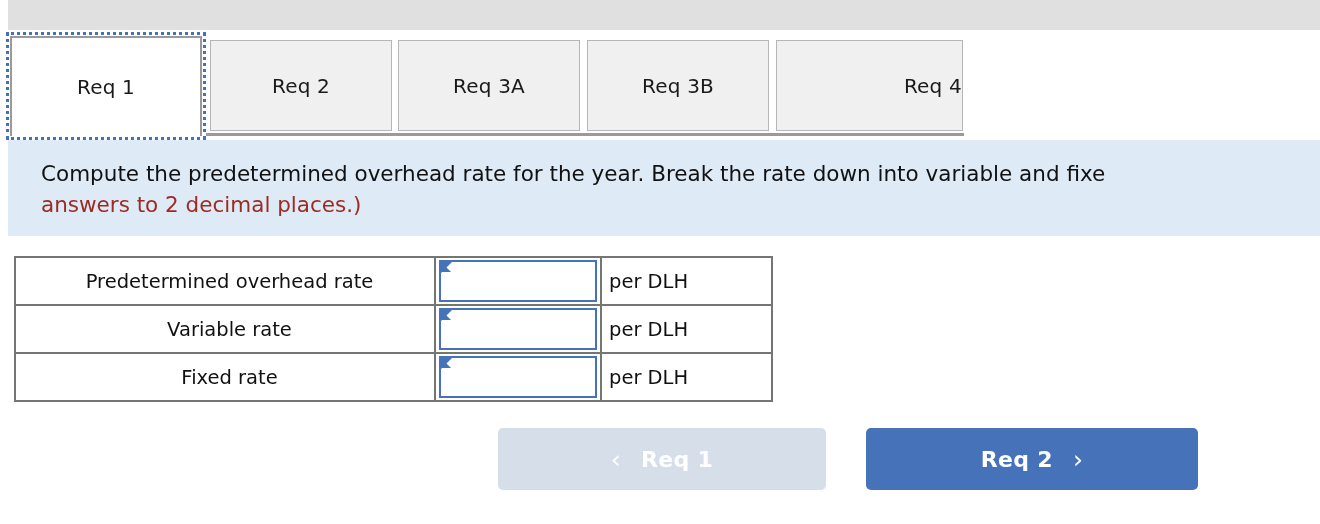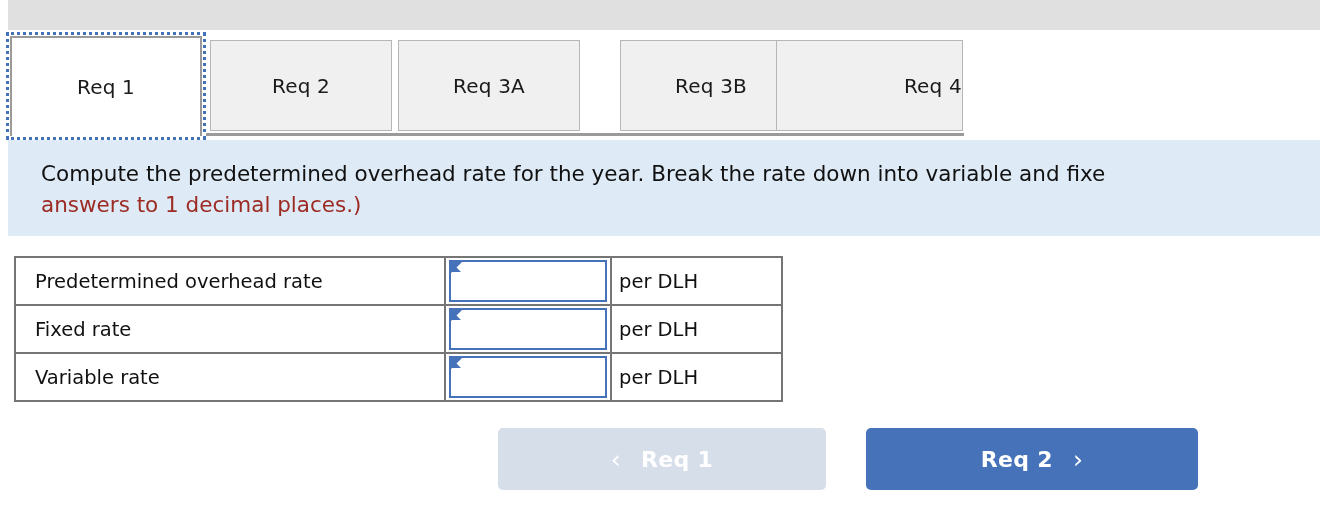--- a/index.html
+++ b/index.html
@@ -61,21 +61,21 @@
     background: #ffffff;
     border: 2px solid #9a9a9a;
     border-bottom: none;
     outline: 3px dotted #4472b8;
     outline-offset: 1px;
     z-index: 4;
   }
   .tab-0 { left: 10px;  width: 192px; }
   .tab-1 { left: 210px; width: 182px; }
   .tab-2 { left: 398px; width: 182px; align-items: center; }
-  .tab-3 { left: 587px; width: 182px; margin-left: 33px; }
+  .tab-3 { left: 587px; width: 182px; }
   .tab-4 { left: 776px; width: 187px; justify-content: flex-end; }
 
   
   .instruction {
     position: absolute;
     left: 8px;
     top: 140px;
     width: 1312px;
     height: 96px;
     background: #deeaf6;
@@ -100,21 +100,21 @@
     table-layout: fixed;
   }
   .answer-table td {
     border: 2px solid #757575;
     height: 46px;
     padding: 0;
     font-size: 19.5px;
     color: #111111;
     background: #ffffff;
   }
-  td.label-cell  { width: 409px; padding-left: 19px; }
+  td.label-cell  { width: 409px; padding-left: 9px; text-align: center; }
   td.input-cell  { width: 158px; padding: 0 3px; }
   td.unit-cell   { width: 162px; padding-left: 7px; }
 
   .cell-input {
     position: relative;
     box-sizing: border-box;
     width: 100%;
     height: 42px;
     border: 2px solid #4572b8;
     background: #ffffff;
@@ -202,55 +202,55 @@
   <div class="tab tab-3">
     <span>Req 3B</span>
   </div>
   <div class="tab tab-4">
     <span>Req 4</span>
   </div>
 </div>
 
 <div class="instruction">
   <p>Compute the predetermined overhead rate for the year. Break the rate down into variable and fixe</p>
-  <p class="hint">answers to 1 decimal places.)</p>
+  <p class="hint">answers to 2 decimal places.)</p>
 </div>
 
 <table class="answer-table">
   <tbody>
     <tr>
       <td class="label-cell">Predetermined overhead rate</td>
+      <td class="input-cell">
+        <div class="cell-input">
+          <span class="corner-marker"></span>
+          <span></span>
+        </div>
+      </td>
+      <td class="unit-cell">per DLH</td>
+    </tr>
+    <tr>
+      <td class="label-cell">Variable rate</td>
       <td class="input-cell">
         <div class="cell-input">
           <span class="corner-marker"></span>
           <span></span>
         </div>
       </td>
       <td class="unit-cell">per DLH</td>
     </tr>
     <tr>
       <td class="label-cell">Fixed rate</td>
       <td class="input-cell">
         <div class="cell-input">
           <span class="corner-marker"></span>
           <span></span>
         </div>
       </td>
       <td class="unit-cell">per DLH</td>
     </tr>
-    <tr>
-      <td class="label-cell">Variable rate</td>
-      <td class="input-cell">
-        <div class="cell-input">
-          <span class="corner-marker"></span>
-          <span></span>
-        </div>
-      </td>
-      <td class="unit-cell">per DLH</td>
-    </tr>
   </tbody>
 </table>
 
 <div class="navbar">
   <button class="nav-btn nav-prev">
     <span class="chev">‹</span>
     <span>Req 1</span>
   </button>
   <button class="nav-btn nav-next">
     <span>Req 2</span>

